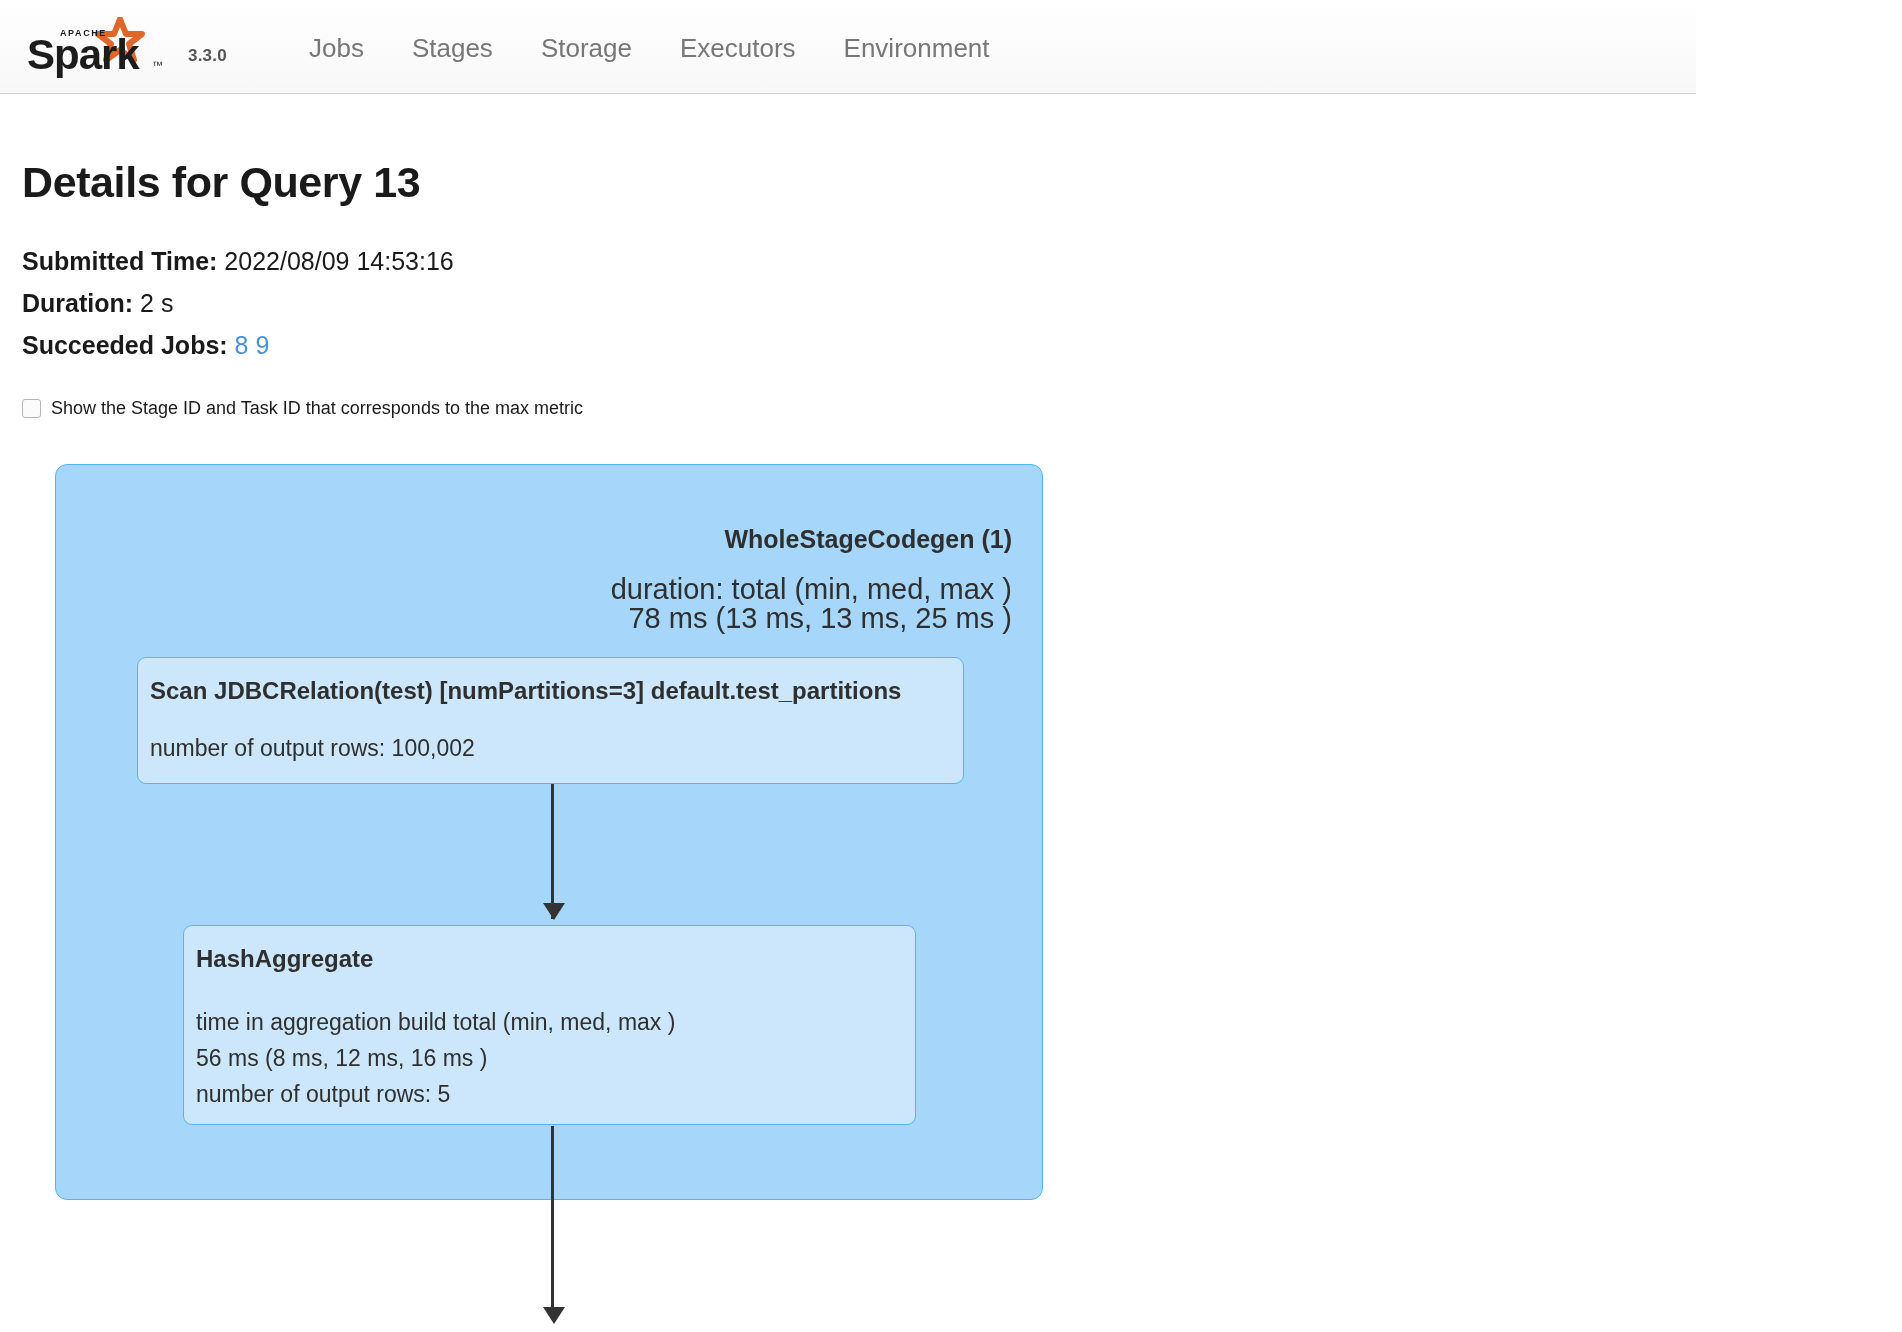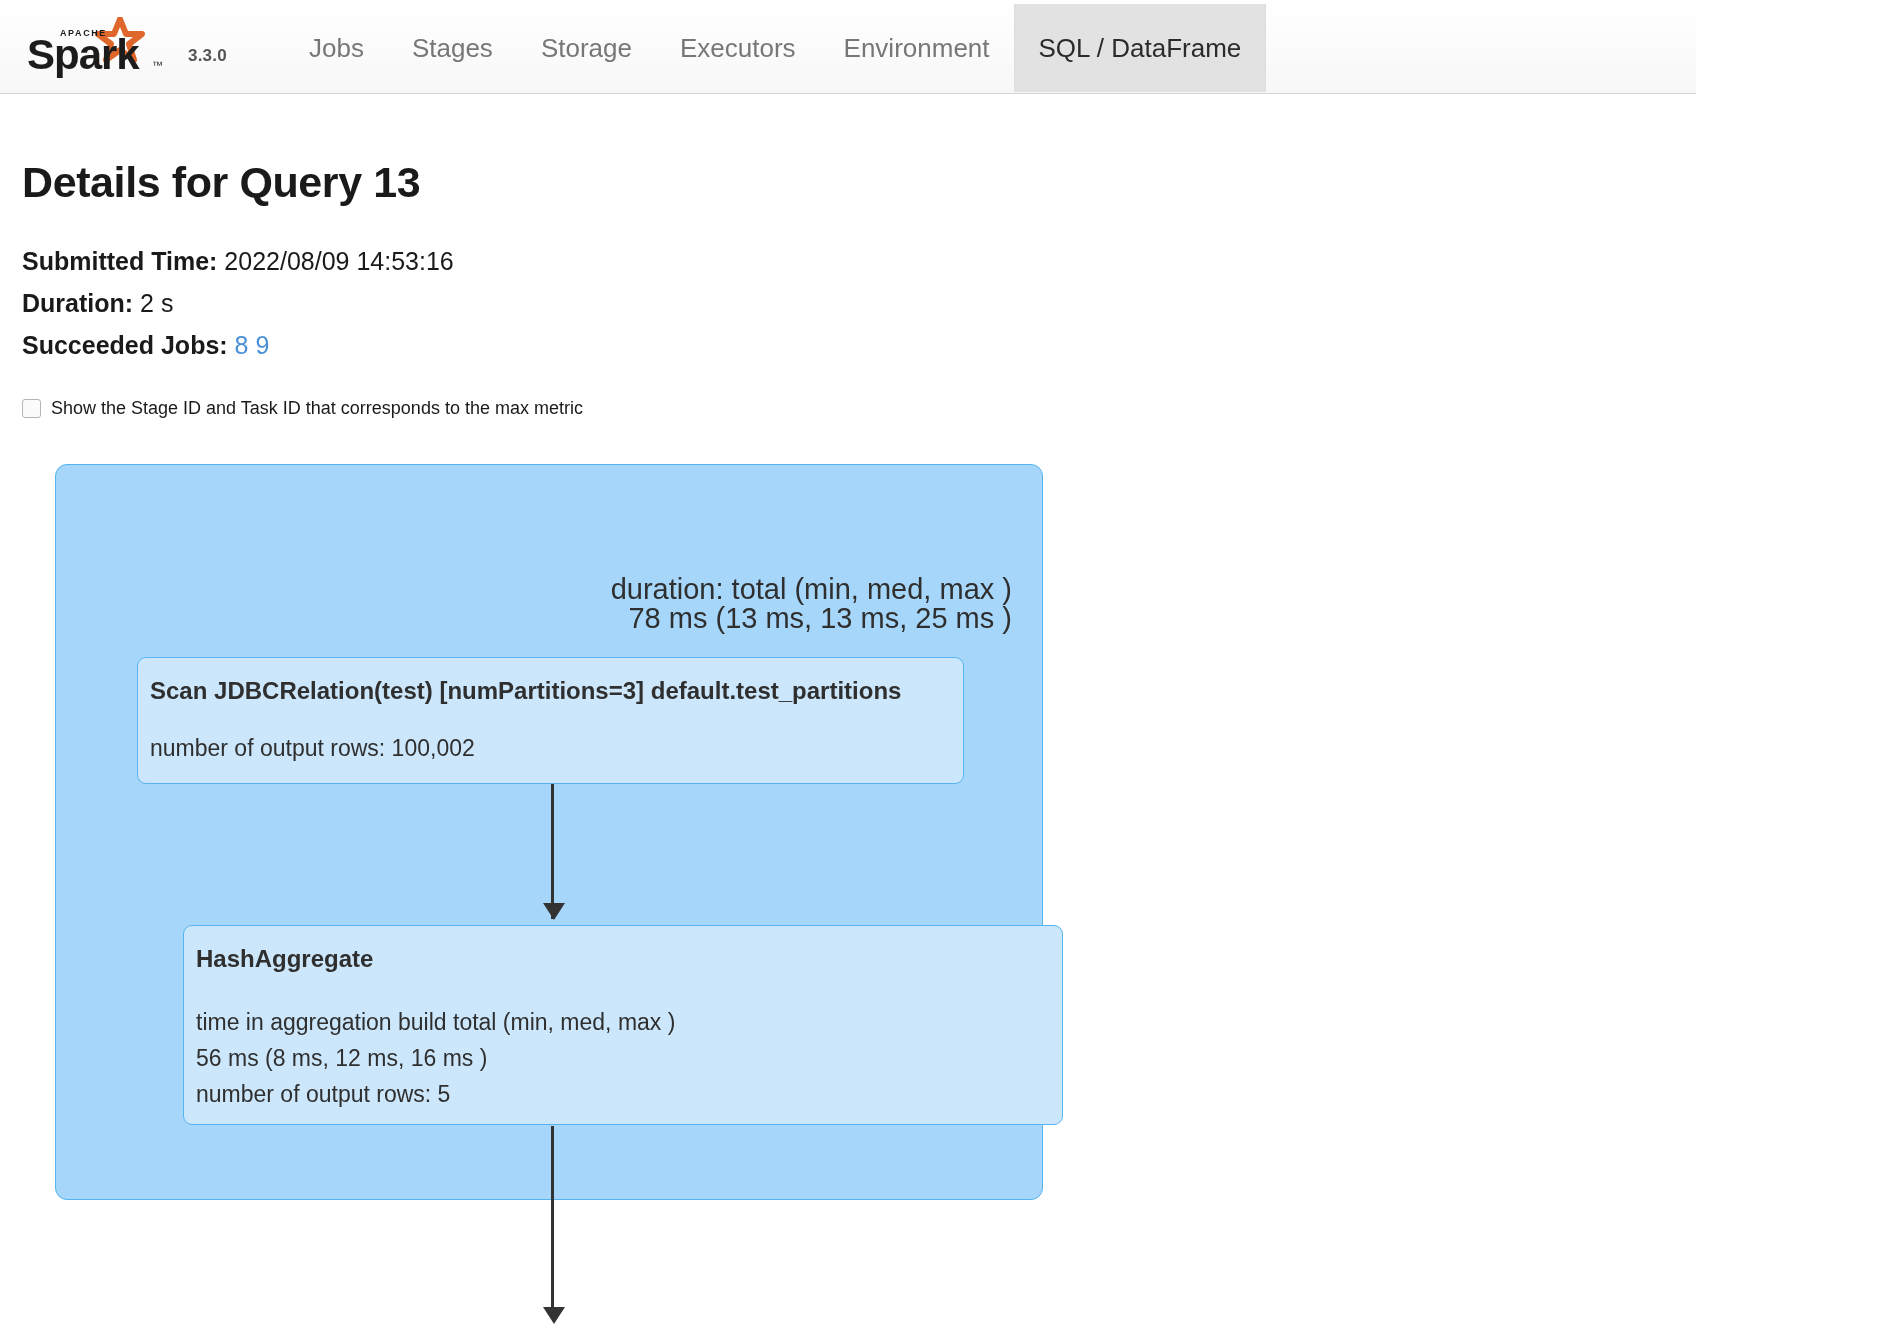--- a/index.html
+++ b/index.html
@@ -192,21 +192,21 @@
   .node-scan {
     left: 137px;
     top: 657px;
     width: 827px;
     height: 127px;
   }
   .node-scan .node-metrics { margin-top: 24px; }
   .node-hashagg {
     left: 183px;
     top: 925px;
-    width: 880px;
+    width: 733px;
     height: 200px;
   }
 
   .edge-line {
     position: absolute;
     width: 3px;
     background: #333333;
   }
   .edge-head {
     position: absolute;
@@ -240,21 +240,20 @@
     </span>
     <span class="brand-version">3.3.0</span>
   </div>
 
   <div class="navtabs">
     <a class="navtab" href="#">Jobs</a>
     <a class="navtab" href="#">Stages</a>
     <a class="navtab" href="#">Storage</a>
     <a class="navtab" href="#">Executors</a>
     <a class="navtab" href="#">Environment</a>
-    <a class="navtab active" href="#">SQL / DataFrame</a>
   </div>
 </div>
 
 <div class="page-title">Details for Query 13</div>
 
 <div class="meta-list">
   <div class="meta-row">
     <span class="meta-label">Submitted Time:</span>
     <span class="meta-value">2022/08/09 14:53:16</span>
   </div>
@@ -270,20 +269,21 @@
 </div>
 
 <div class="checkbox-row">
   <span class="cbx"></span>
   <span class="cbx-label">Show the Stage ID and Task ID that corresponds to the max metric</span>
 </div>
 
 <div class="graph">
 
   <div class="stage-box">
+    <div class="stage-title">WholeStageCodegen (1)</div>
     <div class="stage-metrics">duration: total (min, med, max )
 78 ms (13 ms, 13 ms, 25 ms )</div>
   </div>
 
   <div class="node node-scan">
     <div class="node-title">Scan JDBCRelation(test) [numPartitions=3] default.test_partitions</div>
     <div class="node-metrics">number of output rows: 100,002</div>
   </div>
 
   <div class="node node-hashagg">

